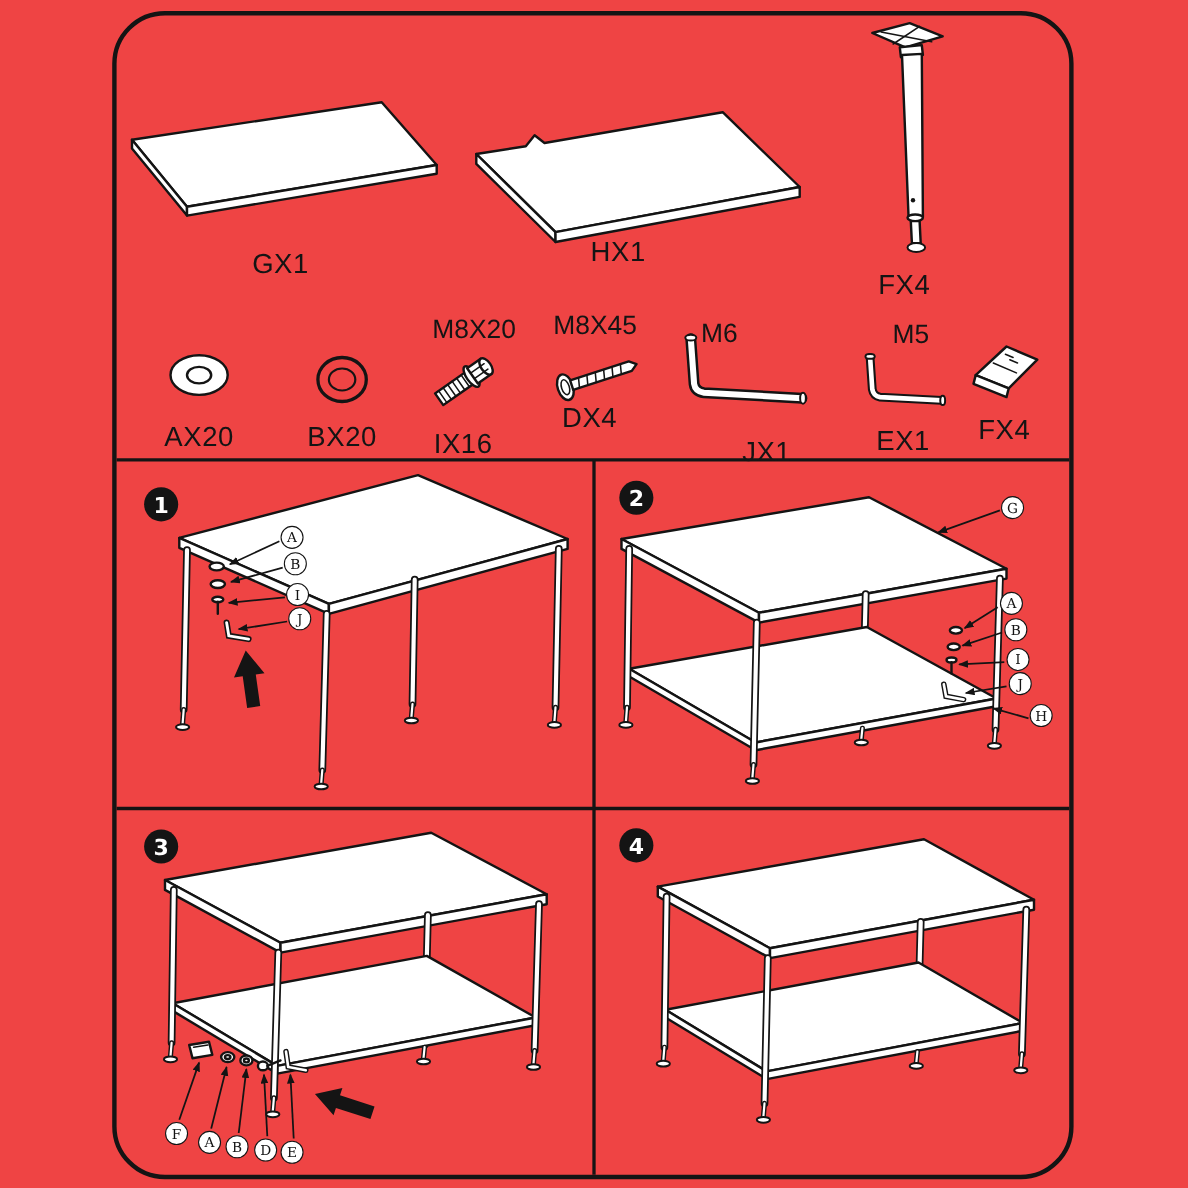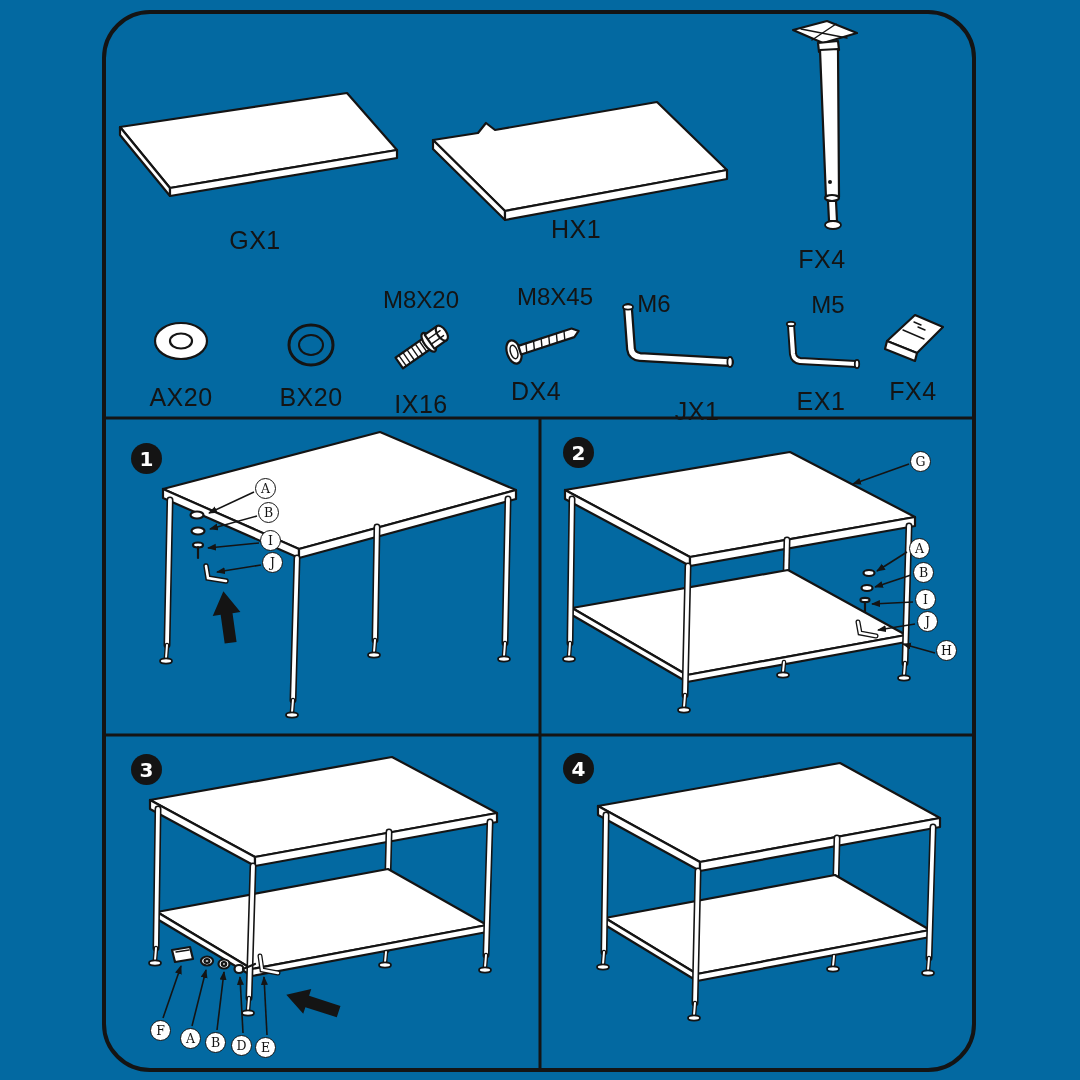--- a/index.html
+++ b/index.html
@@ -1,18 +1,18 @@
 <!DOCTYPE html>
 <html><head>
 <meta charset="utf-8">
 <style>
   *{margin:0;padding:0;box-sizing:border-box}
   html,body{background:#fff}
   body{width:1080px;height:1080px;font-family:"Liberation Sans",sans-serif;color:#141414}
-  #stage{position:relative;width:1080px;height:1080px;background:#0369a1;overflow:hidden}
+  #stage{position:relative;width:1080px;height:1080px;background:#ef4444;overflow:hidden}
   svg.art{position:absolute;left:0;top:0}
   .lbl{position:absolute;text-align:center;font-size:25px;letter-spacing:.5px}
   .spec{position:absolute;text-align:center;font-size:24px}
   .badge{position:absolute;width:31px;height:31px;border-radius:50%;background:#141414;color:#fff;
          display:flex;align-items:center;justify-content:center;font-size:20px;font-weight:bold;
          font-family:"DejaVu Sans",sans-serif}
   .callout{position:absolute;width:21px;height:21px;border:1.7px solid #141414;border-radius:50%;
            background:#fff;display:flex;align-items:center;justify-content:center;
            font-size:12.5px;font-family:"DejaVu Serif",serif}
   
@@ -284,31 +284,31 @@
       <ellipse class="pad" cx="694" cy="1018" rx="6" ry="2.6"></ellipse>
       <line class="tb" x1="933" y1="827" x2="929" y2="958"></line>
       <line class="tw" x1="933" y1="827" x2="929" y2="958"></line>
       <line class="fb" x1="929" y1="958" x2="928" y2="970"></line>
       <line class="fwt" x1="929" y1="958" x2="928" y2="970"></line>
       <ellipse class="pad" cx="928" cy="973" rx="6" ry="2.6"></ellipse>
     </g>
   </svg>
 
   <div class="lbl" style="left:195px;top:226px;width:120px">GX1</div>
-  <div class="lbl" style="left:516px;top:215px;width:120px">HX1</div>
+  <div class="lbl" style="left:502px;top:215px;width:120px">HX1</div>
   <div class="lbl" style="left:762px;top:245px;width:120px">FX4</div>
   <div class="lbl" style="left:121px;top:383px;width:120px">AX20</div>
   <div class="lbl" style="left:251px;top:383px;width:120px">BX20</div>
   <div class="lbl" style="left:361px;top:390px;width:120px">IX16</div>
-  <div class="lbl" style="left:476px;top:377px;width:120px">DX4</div>
+  <div class="lbl" style="left:476px;top:366px;width:120px">DX4</div>
   <div class="lbl" style="left:637px;top:397px;width:120px">JX1</div>
   <div class="lbl" style="left:761px;top:387px;width:120px">EX1</div>
   <div class="lbl" style="left:853px;top:377px;width:120px">FX4</div>
-  <div class="spec" style="left:361px;top:286px;width:120px">M8X20</div>
-  <div class="spec" style="left:495px;top:283px;width:120px">M8X45</div>
+  <div class="spec" style="left:371px;top:286px;width:120px">M8X20</div>
+  <div class="spec" style="left:481px;top:283px;width:120px">M8X45</div>
   <div class="spec" style="left:594px;top:290px;width:120px">M6</div>
   <div class="spec" style="left:768px;top:291px;width:120px">M5</div>
 
   <div class="badge" style="left:131px;top:443px">1</div>
   <div class="badge" style="left:563px;top:437px">2</div>
   <div class="badge" style="left:131px;top:754px">3</div>
   <div class="badge" style="left:563px;top:753px">4</div>
 
   <div class="callout" style="left:255px;top:478px">A</div>
   <div class="callout" style="left:258px;top:502px">B</div>

